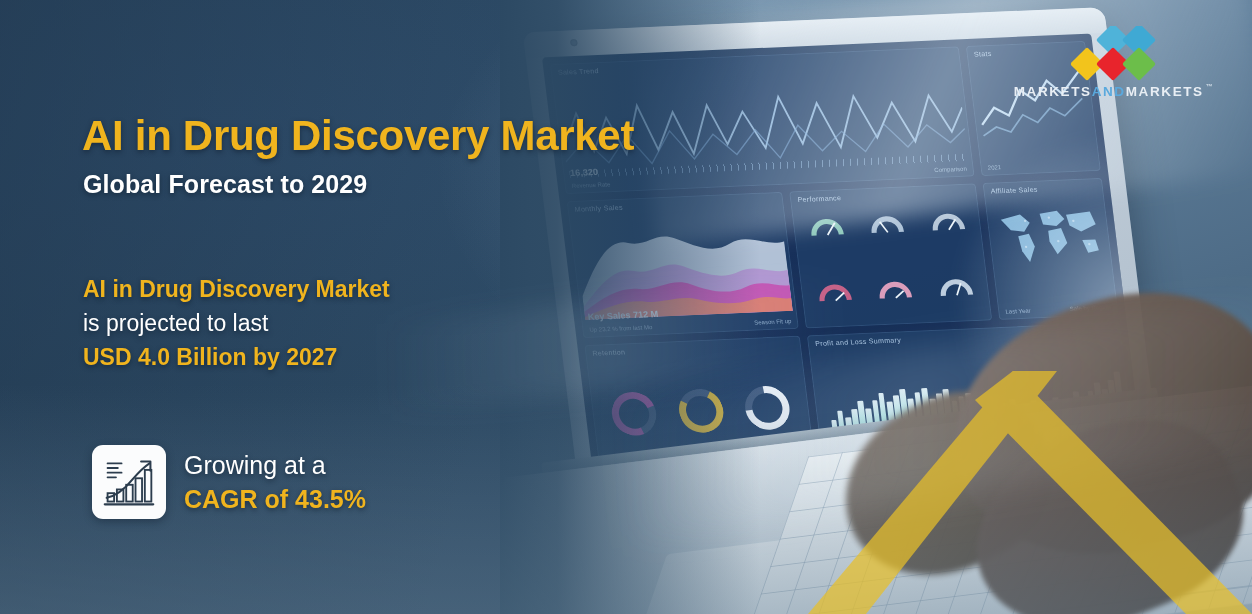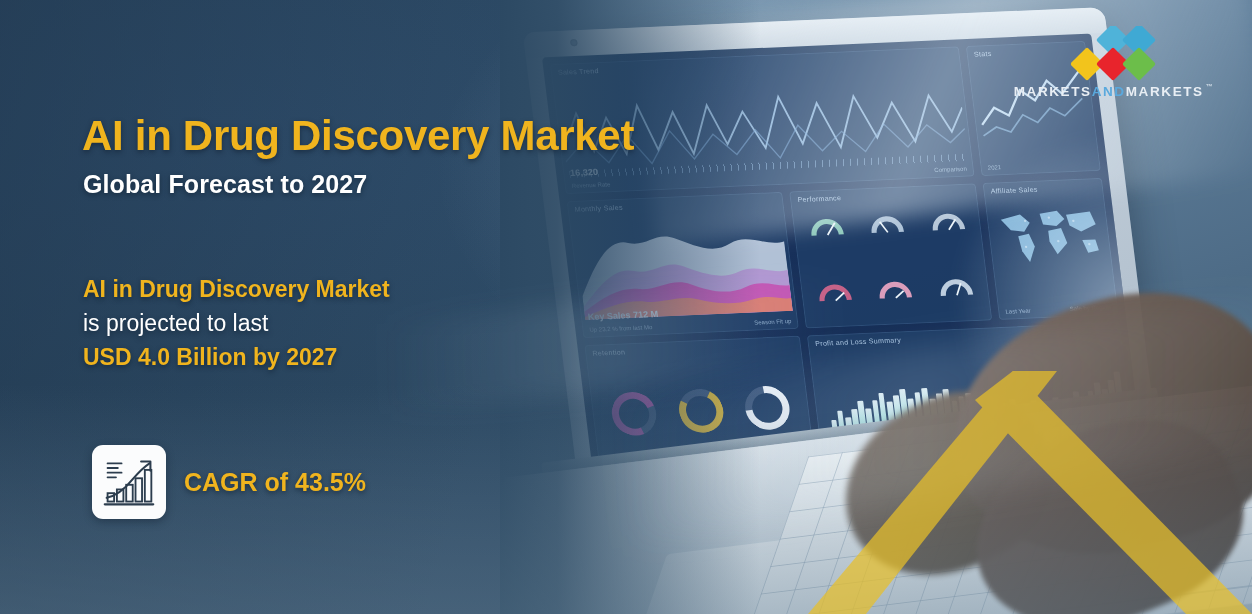--- a/index.html
+++ b/index.html
@@ -405,21 +405,21 @@
   <div class="bg-streak2"></div>
 
   <svg class="chevron" viewBox="0 0 1252 614">
     <g fill="#e8c02a" opacity=".72">
       <polygon points="1013,371 1057,371 866,614 808,614"></polygon>
       <polygon points="1013,371 1252,614 1186,614 975,400"></polygon>
     </g>
   </svg>
 
   <div class="title">AI in Drug Discovery Market</div>
-  <div class="subtitle">Global Forecast to 2027</div>
+  <div class="subtitle">Global Forecast to 2029</div>
 
   <div class="stat">
     <span class="hl">AI in Drug Discovery Market</span>
     <span class="pl">is projected to last</span>
     <span class="hl">USD 4.0 Billion by 2027</span>
   </div>
 
   <div class="cagr">
     <div class="cagr-icon">
       <svg width="56" height="54" viewBox="0 0 60 58">
@@ -435,20 +435,21 @@
           <rect x="27" y="32" width="7" height="18"></rect>
           <rect x="37" y="25" width="7" height="25"></rect>
           <rect x="47" y="16" width="7" height="34"></rect>
         </g>
         <path d="M6,46 C16,44 26,36 34,26 C40,19 46,13 52,9" fill="none" stroke="#2c3d4e" stroke-width="2.2" stroke-linecap="round"></path>
         <path d="M43,7 L53,7 L53,17" fill="none" stroke="#2c3d4e" stroke-width="2.2" stroke-linecap="round" stroke-linejoin="round"></path>
         <line x1="4" y1="53" x2="56" y2="53" stroke="#2c3d4e" stroke-width="2.4" stroke-linecap="round"></line>
       </svg>
     </div>
     <div class="cagr-text">
+      <span class="l1">Growing at a</span>
       <span class="l2">CAGR of 43.5%</span>
     </div>
   </div>
 
   <div class="logo">
     <div class="logo-mark">
       <svg width="192" height="56" viewBox="0 0 192 56">
         <g transform="translate(96,28)">
           <rect x="-13" y="-26" width="24" height="24" rx="2" transform="rotate(45 -1 -14)" fill="#4fb3d9"></rect>
           <rect x="13" y="-26" width="24" height="24" rx="2" transform="rotate(45 25 -14)" fill="#3fa9d4"></rect>

